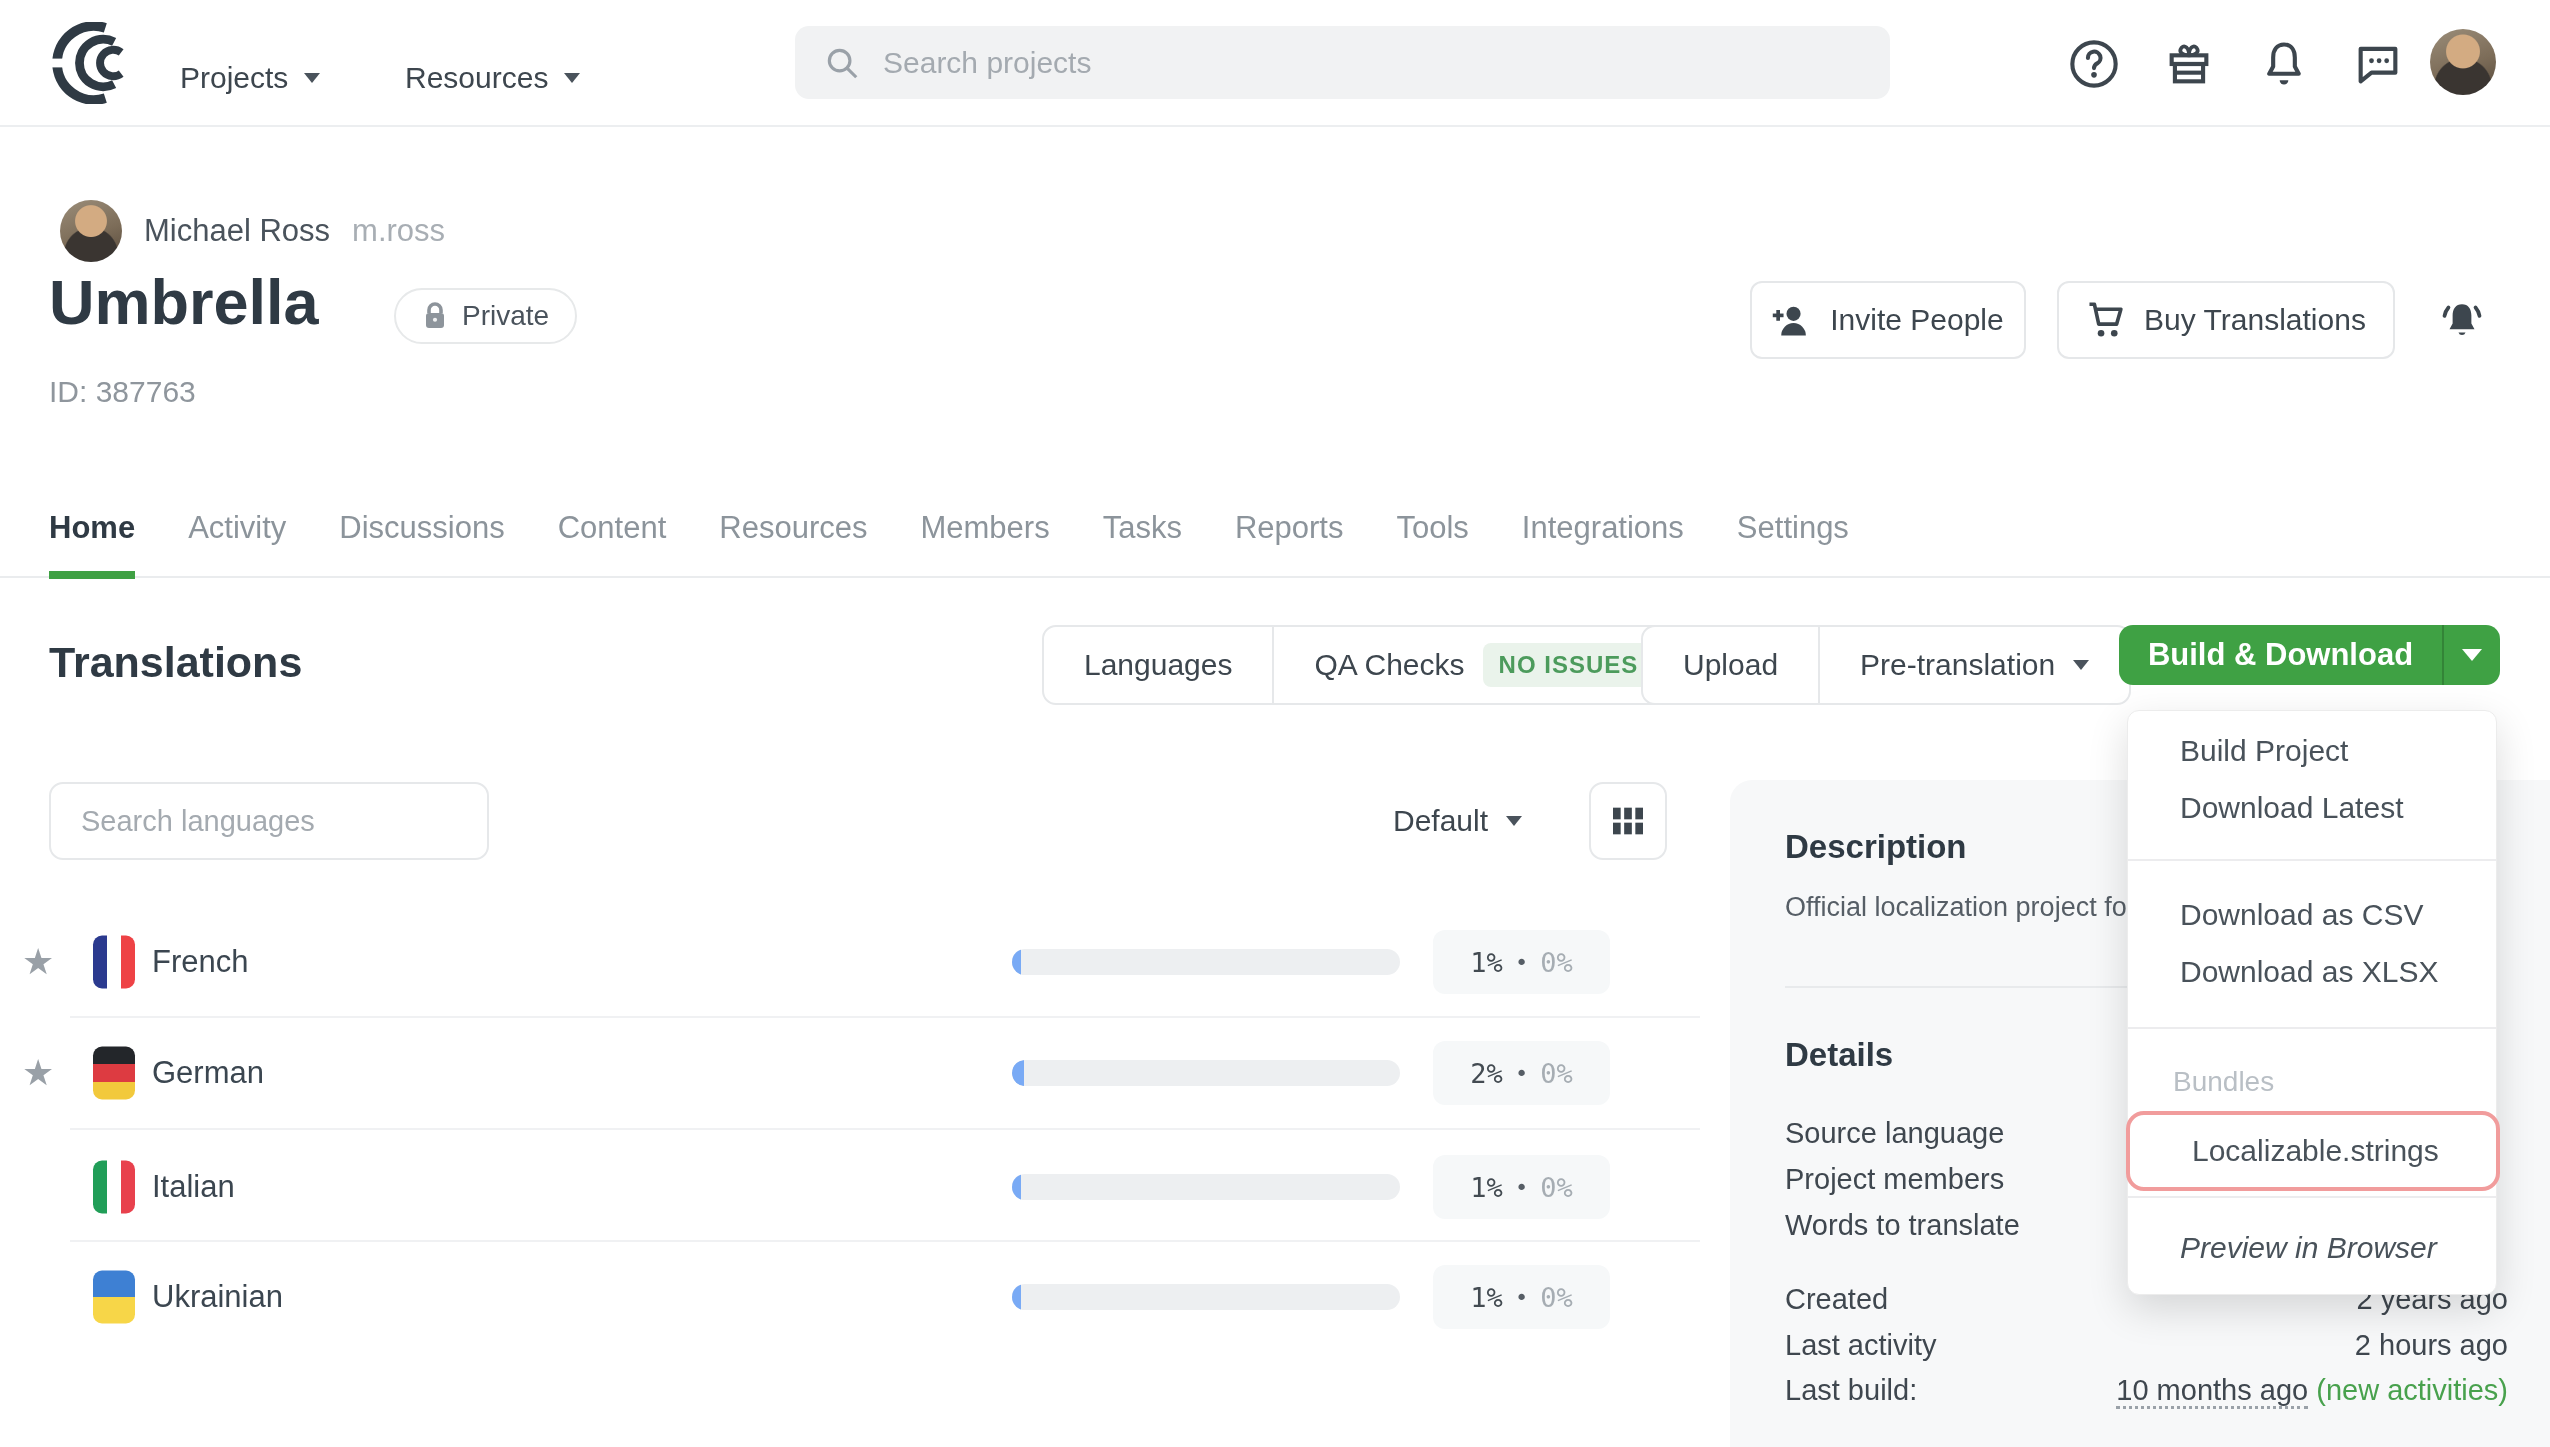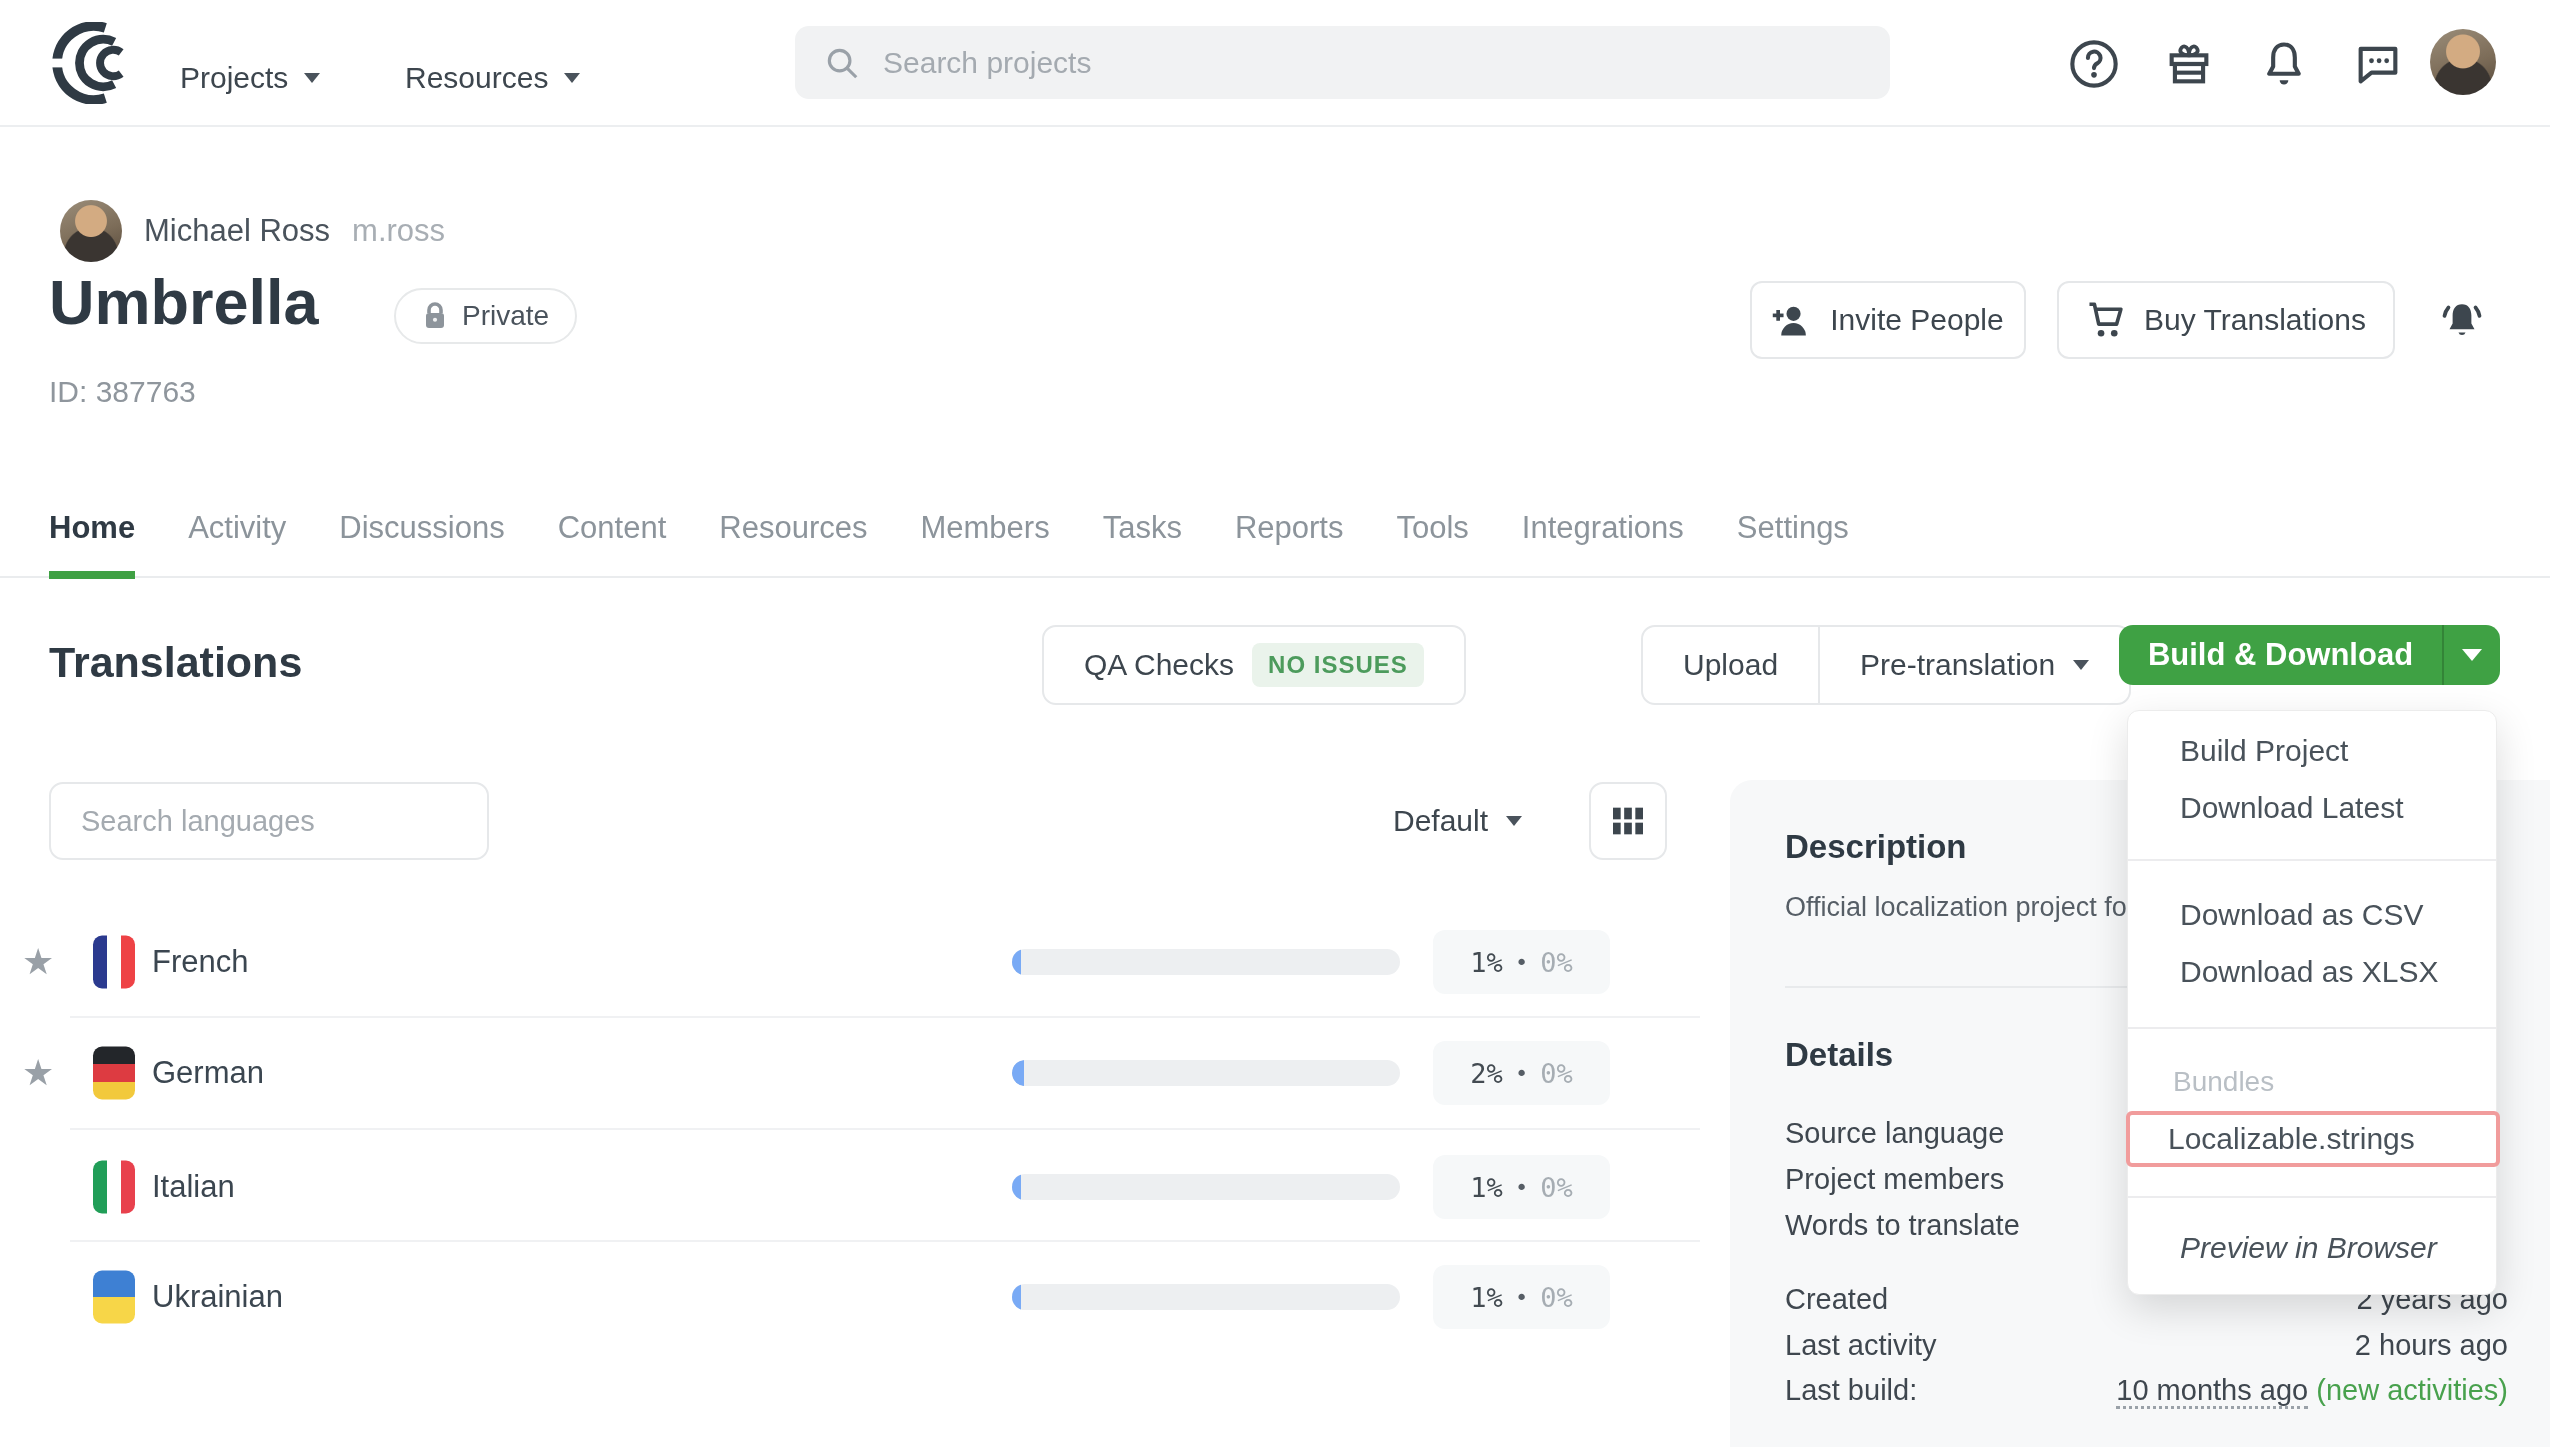--- a/index.html
+++ b/index.html
@@ -106,23 +106,23 @@
   .green-link { color:#48a14d; cursor:pointer; }
 
   
   #build-menu { position:absolute; left:2127px; top:710px; width:370px; height:585px; background:#fff;
                 border:1px solid #ececec; border-radius:12px; box-shadow:0 14px 40px rgba(0,0,0,0.14); }
   .m-item { position:absolute; left:0; width:100%; height:56px; display:flex; align-items:center;
             padding-left:45px; font-size:30px; color:#49525a; cursor:pointer;margin-left:7px; }
   .m-div { position:absolute; left:0; width:100%; height:2px; background:#ececee; }
   .m-head { position:absolute; left:0; width:100%; height:56px; display:flex; align-items:center;
             padding-left:45px; font-size:28px; color:#b9bfc5; }
-  #m-highlight { position:absolute; left:-2px; top:400px; width:374px; height:56px;
-                 border:4px solid #f19c9c; border-radius:6px; display:flex; align-items:center;
-                 padding-left:38px; font-size:30px; color:#49525a; cursor:pointer; background:#fff; }
+  #m-highlight { position:absolute; left:-2px; top:400px; width:374px; height:80px;
+                 border:4px solid #f19c9c; border-radius:18px; display:flex; align-items:center;
+                 padding-left:62px; font-size:30px; color:#49525a; cursor:pointer; background:#fff; }
   svg { display:block; }
 </style>
 </head>
 <body>
 
 <div id="topnav">
   <div class="abs" style="left:49px;top:22px;">
     <svg width="88" height="82" viewBox="0 0 100 92">
       <path d="M64 6 A 42 42 0 1 0 64 86" stroke="#2f3a44" stroke-width="11" fill="none"></path>
       <path d="M74 22 A 27 27 0 1 0 74 70" stroke="#2f3a44" stroke-width="10" fill="none"></path>
@@ -235,20 +235,23 @@
   <div class="tab">Reports</div>
   <div class="tab">Tools</div>
   <div class="tab">Integrations</div>
   <div class="tab">Settings</div>
 </div>
 
 <div id="section-title">Translations</div>
 
 <div class="btn-group" style="left:1042px;">
   <div class="seg">
+    <span>Languages</span>
+  </div>
+  <div class="seg">
     <span>QA Checks</span>
     <span id="qa-badge">NO ISSUES</span>
   </div>
 </div>
 
 <div class="btn-group" style="left:1641px;">
   <div class="seg">
     <span>Upload</span>
   </div>
   <div class="seg">

